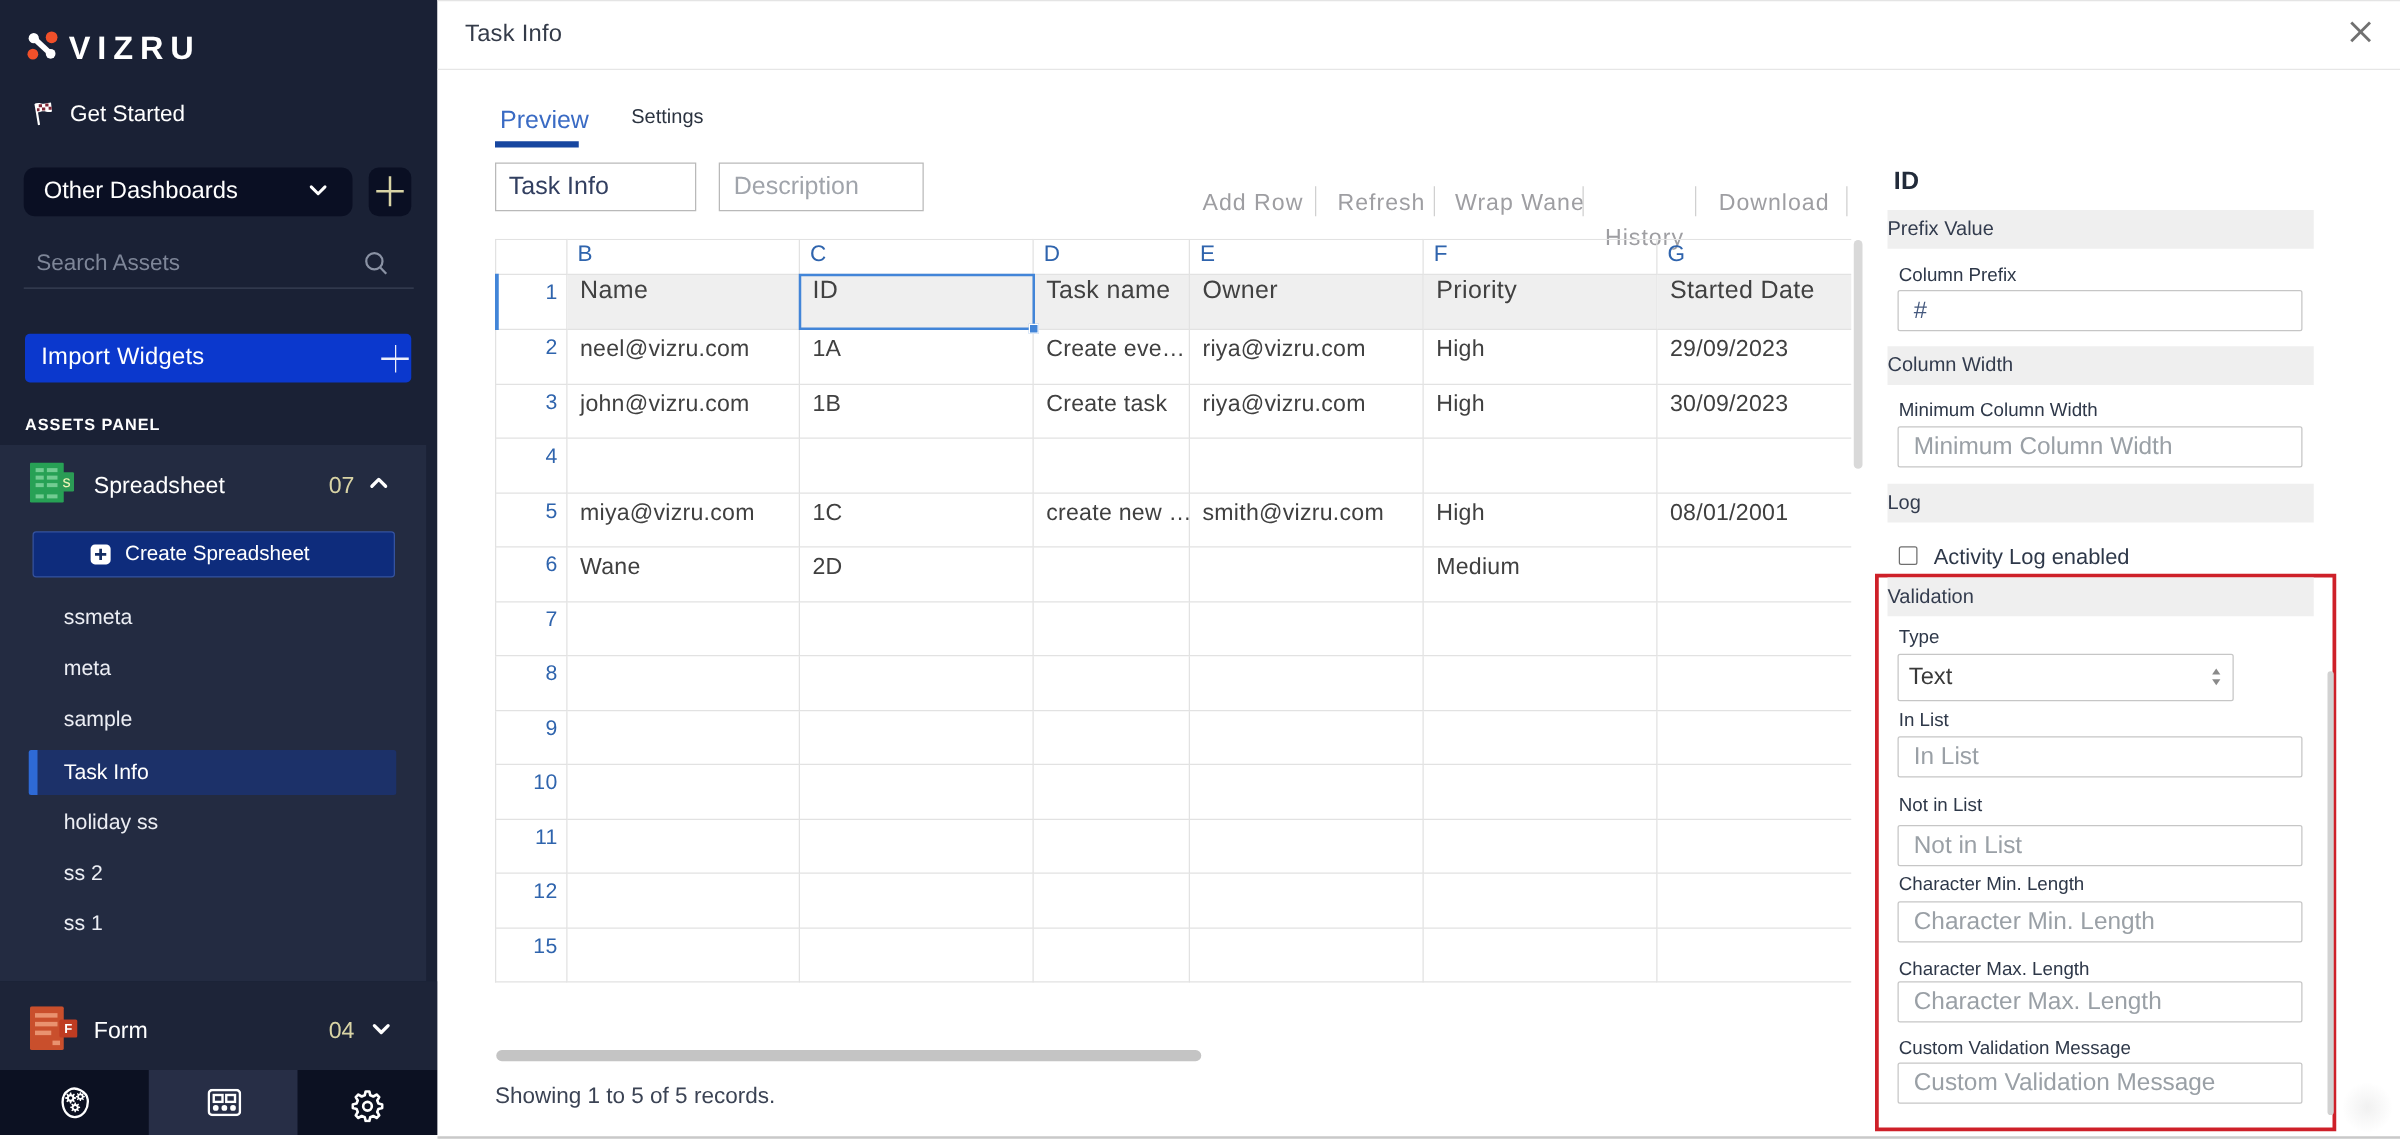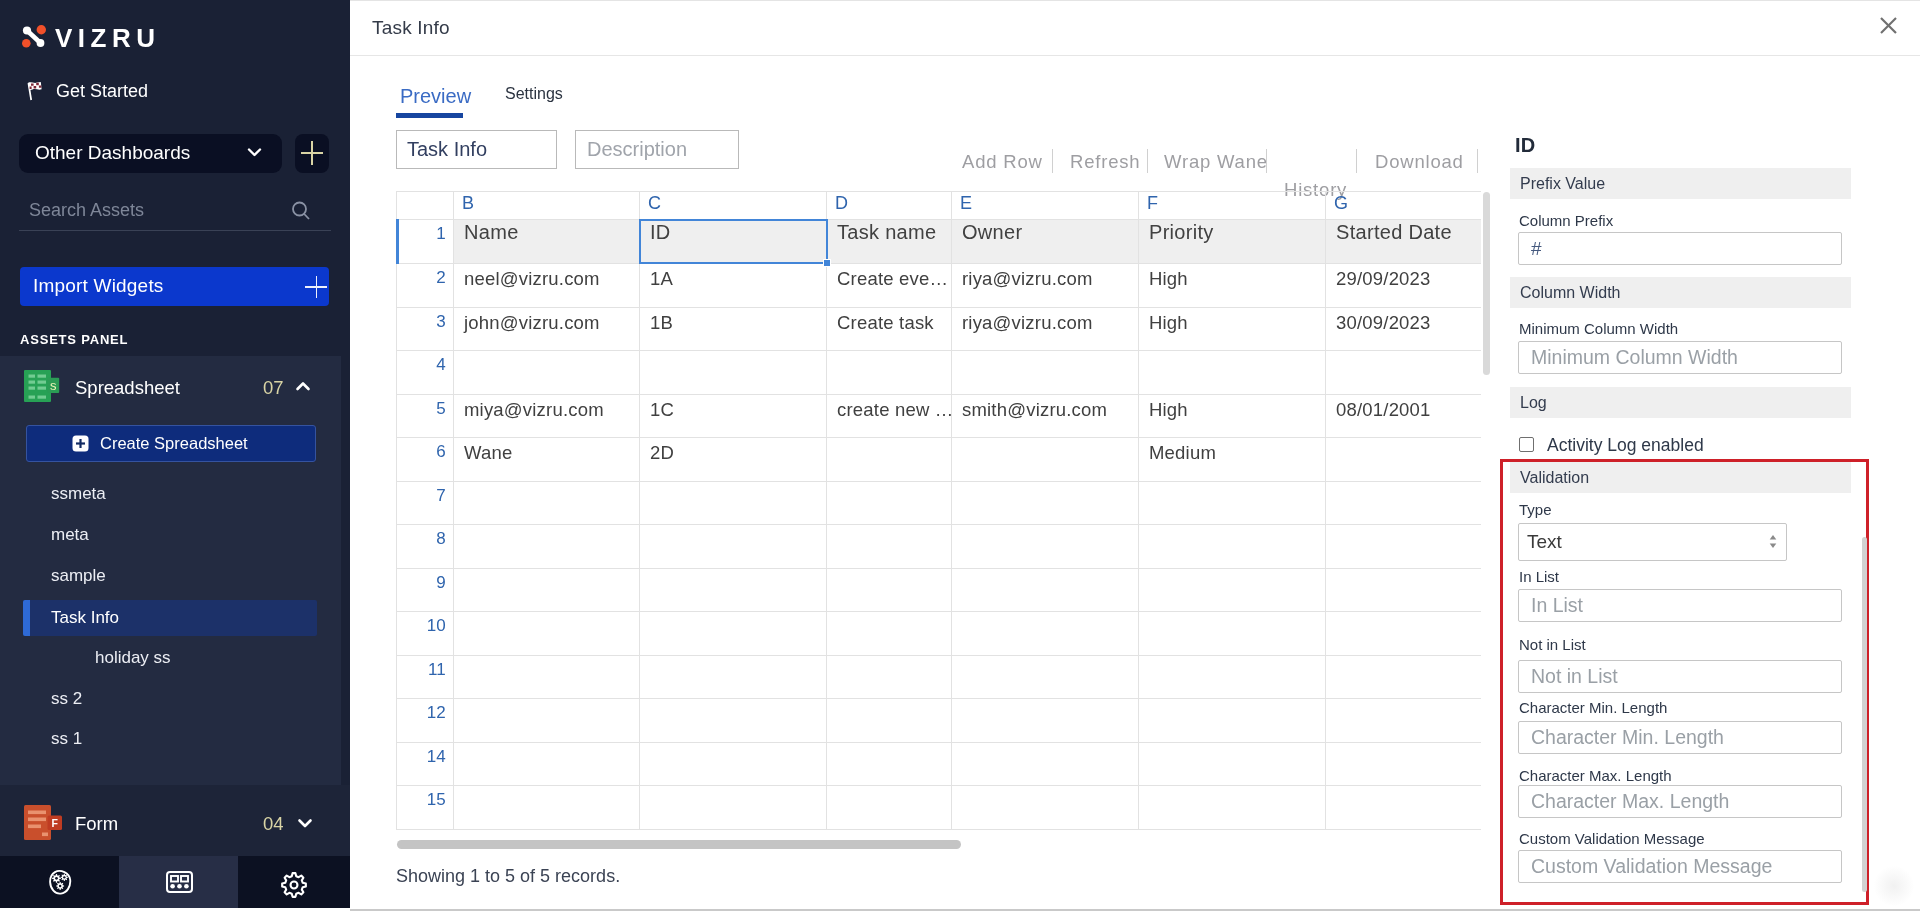--- a/index.html
+++ b/index.html
@@ -14,21 +14,21 @@
   
   #main { position:absolute; left:350px; top:0; width:1570px; height:911px; background:#fff;
           border-top:1px solid #e4e4e4; border-bottom:2px solid #c9c9c9; }
   .gridtable { border-collapse:collapse; table-layout:fixed; }
   .gridtable td { border:1px solid #e2e2e2; overflow:hidden; white-space:nowrap;
       vertical-align:top; padding:4px 0 0 10px; font-size:18.5px; letter-spacing:0.2px; color:#404040; }
   td.rnum { text-align:right; padding:4px 7px 0 0; color:#2f64ad; font-size:17px; }
   td.letter { color:#2f64ad; font-size:18px; padding:1px 0 0 8px; }
   td.r1 { background:#efefef; font-size:20px; letter-spacing:0.3px; padding-top:1px; color:#414141; }
   .hdrbar { position:absolute; left:1510px; width:341px; height:31px; background:#efefef;
-      color:#333c4e; font-size:16px; line-height:31px; padding-left:10px; }
+      color:#333c4e; font-size:16px; line-height:31px; }
   .lbl { position:absolute; left:1519px; color:#2e3849; font-size:15px; }
   .inp { position:absolute; left:1518px; width:324px; height:33px; border:1px solid #c6c6c6;
       border-radius:2px; background:#fff; font-size:19.5px; line-height:31px; padding-left:12px; }
   .ph { color:#9aa0a6; }
 </style>
 </head>
 <body>
 <div id="app">
 
   <div id="sidebar">
@@ -106,21 +106,21 @@
       <line x1="4" y1="8.5" x2="13" y2="8.5" stroke="#132c63" stroke-width="2.2"></line>
     </svg>
     <div class="abs" style="left:100px;top:434px;font-size:16.5px;color:#fff;">Create Spreadsheet</div>
 
     <div class="abs" style="left:51px;top:484px;font-size:17px;color:#eceef4;">ssmeta</div>
     <div class="abs" style="left:51px;top:525px;font-size:17px;color:#eceef4;">meta</div>
     <div class="abs" style="left:51px;top:566px;font-size:17px;color:#eceef4;">sample</div>
     <div class="abs" style="left:23px;top:600px;width:294px;height:36px;background:#1c3169;border-radius:2px;"></div>
     <div class="abs" style="left:23px;top:600px;width:7px;height:36px;background:#2e6ad6;border-radius:2px 0 0 2px;"></div>
     <div class="abs" style="left:51px;top:608px;font-size:17px;color:#fff;">Task Info</div>
-    <div class="abs" style="left:51px;top:648px;font-size:17px;color:#eceef4;margin-left:44px;">holiday ss</div>
+    <div class="abs" style="left:51px;top:648px;font-size:17px;color:#eceef4;">holiday ss</div>
     <div class="abs" style="left:51px;top:689px;font-size:17px;color:#eceef4;">ss 2</div>
     <div class="abs" style="left:51px;top:729px;font-size:17px;color:#eceef4;">ss 1</div>
 
     <div class="abs" style="left:0;top:785px;width:350px;height:71px;background:#1d2438;"></div>
     <svg class="abs" style="left:24px;top:805px" width="38" height="36" viewBox="0 0 38 36">
       <rect x="0" y="0" width="27" height="35" rx="1.5" fill="#c94f2c"></rect>
       <g fill="#e9926f">
         <rect x="4" y="5.5" width="18" height="3.6"></rect>
         <rect x="4" y="12.5" width="18" height="3.6"></rect>
         <rect x="4" y="19.5" width="13" height="3.6"></rect>
@@ -307,29 +307,20 @@
               <td class="rnum">11</td>
               <td></td>
               <td></td>
               <td></td>
               <td></td>
               <td></td>
               <td></td>
             </tr>
         <tr style="height:43.5px;">
               <td class="rnum">12</td>
-              <td></td>
-              <td></td>
-              <td></td>
-              <td></td>
-              <td></td>
-              <td></td>
-            </tr>
-        <tr style="height:43.5px;">
-              <td class="rnum">14</td>
               <td></td>
               <td></td>
               <td></td>
               <td></td>
               <td></td>
               <td></td>
             </tr>
         <tr style="height:43.5px;">
               <td class="rnum">15</td>
               <td></td>

